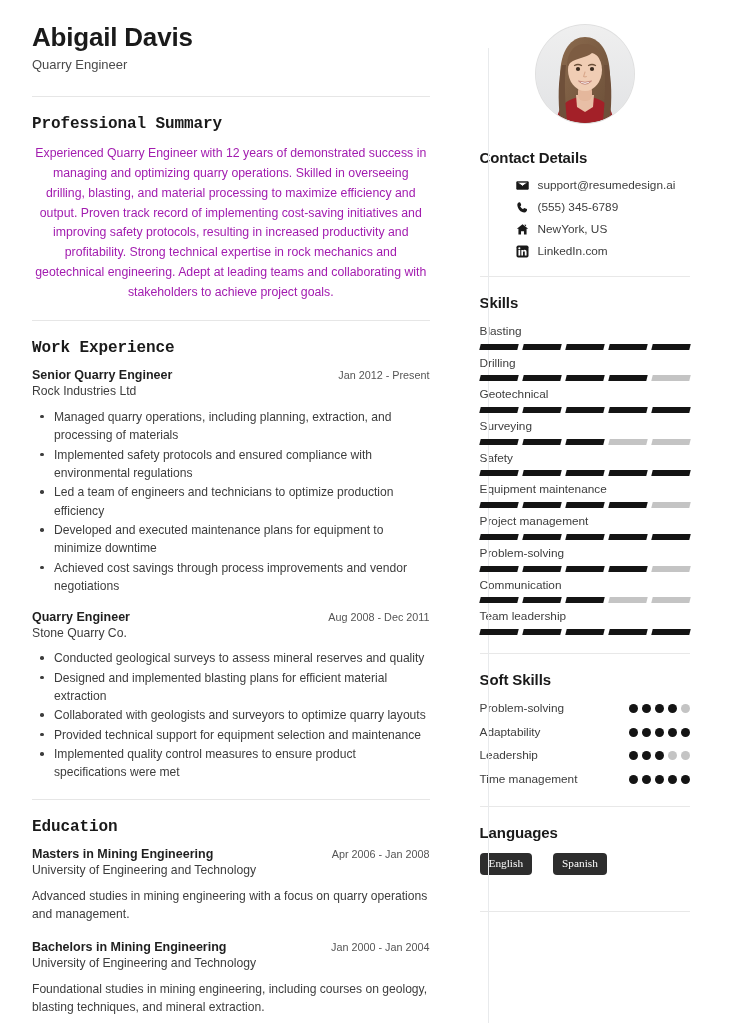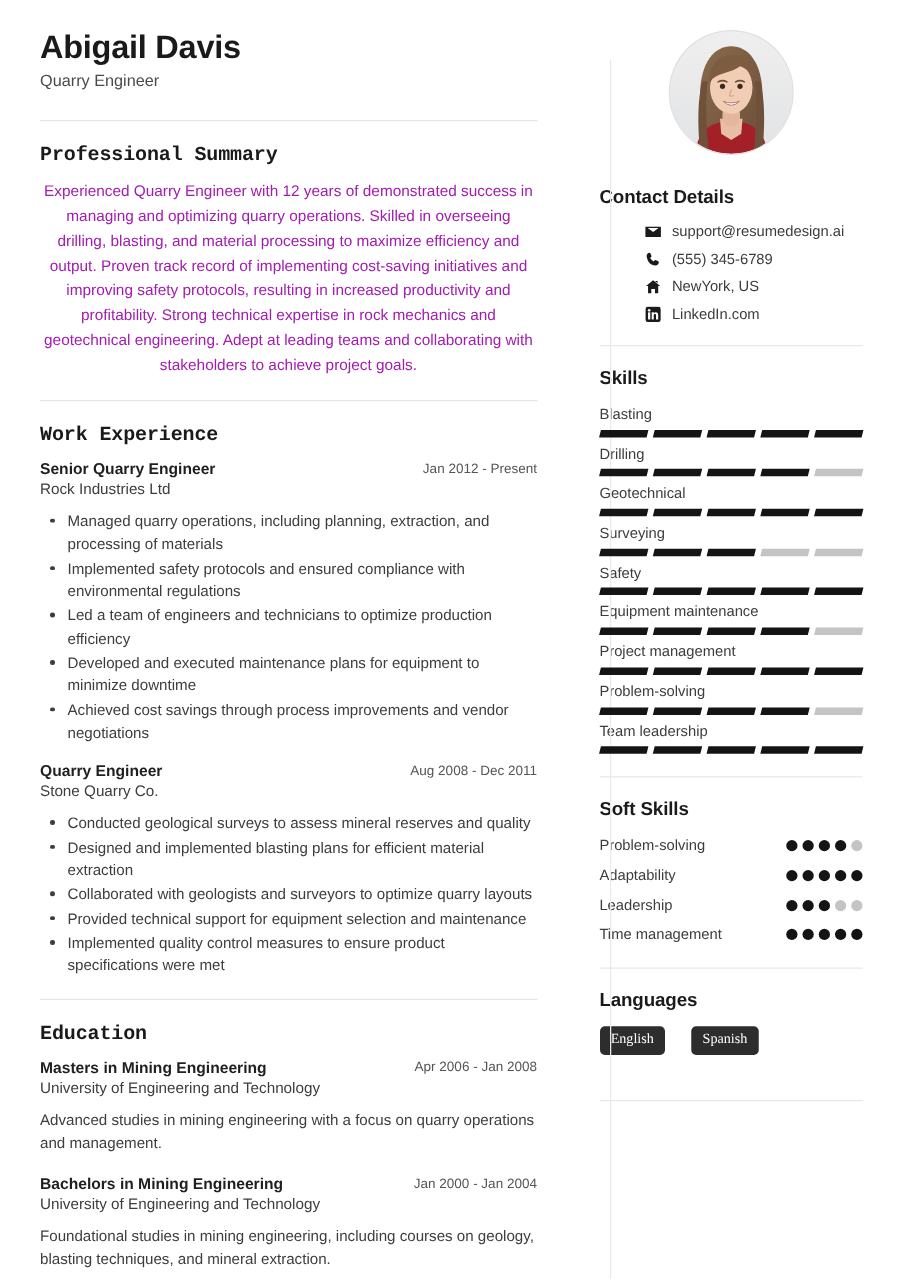--- a/index.html
+++ b/index.html
@@ -531,20 +531,30 @@
     <div class="skill-label">Problem-solving</div>
     <div class="skill-bar">
               <span class="seg on"></span>
               <span class="seg on"></span>
               <span class="seg on"></span>
               <span class="seg on"></span>
               <span class="seg "></span>
             </div>
   </div>
           <div class="skill-item">
+    <div class="skill-label">Communication</div>
+    <div class="skill-bar">
+              <span class="seg on"></span>
+              <span class="seg on"></span>
+              <span class="seg on"></span>
+              <span class="seg "></span>
+              <span class="seg "></span>
+            </div>
+  </div>
+          <div class="skill-item">
     <div class="skill-label">Team leadership</div>
     <div class="skill-bar">
               <span class="seg on"></span>
               <span class="seg on"></span>
               <span class="seg on"></span>
               <span class="seg on"></span>
               <span class="seg on"></span>
             </div>
   </div>
         </div>

